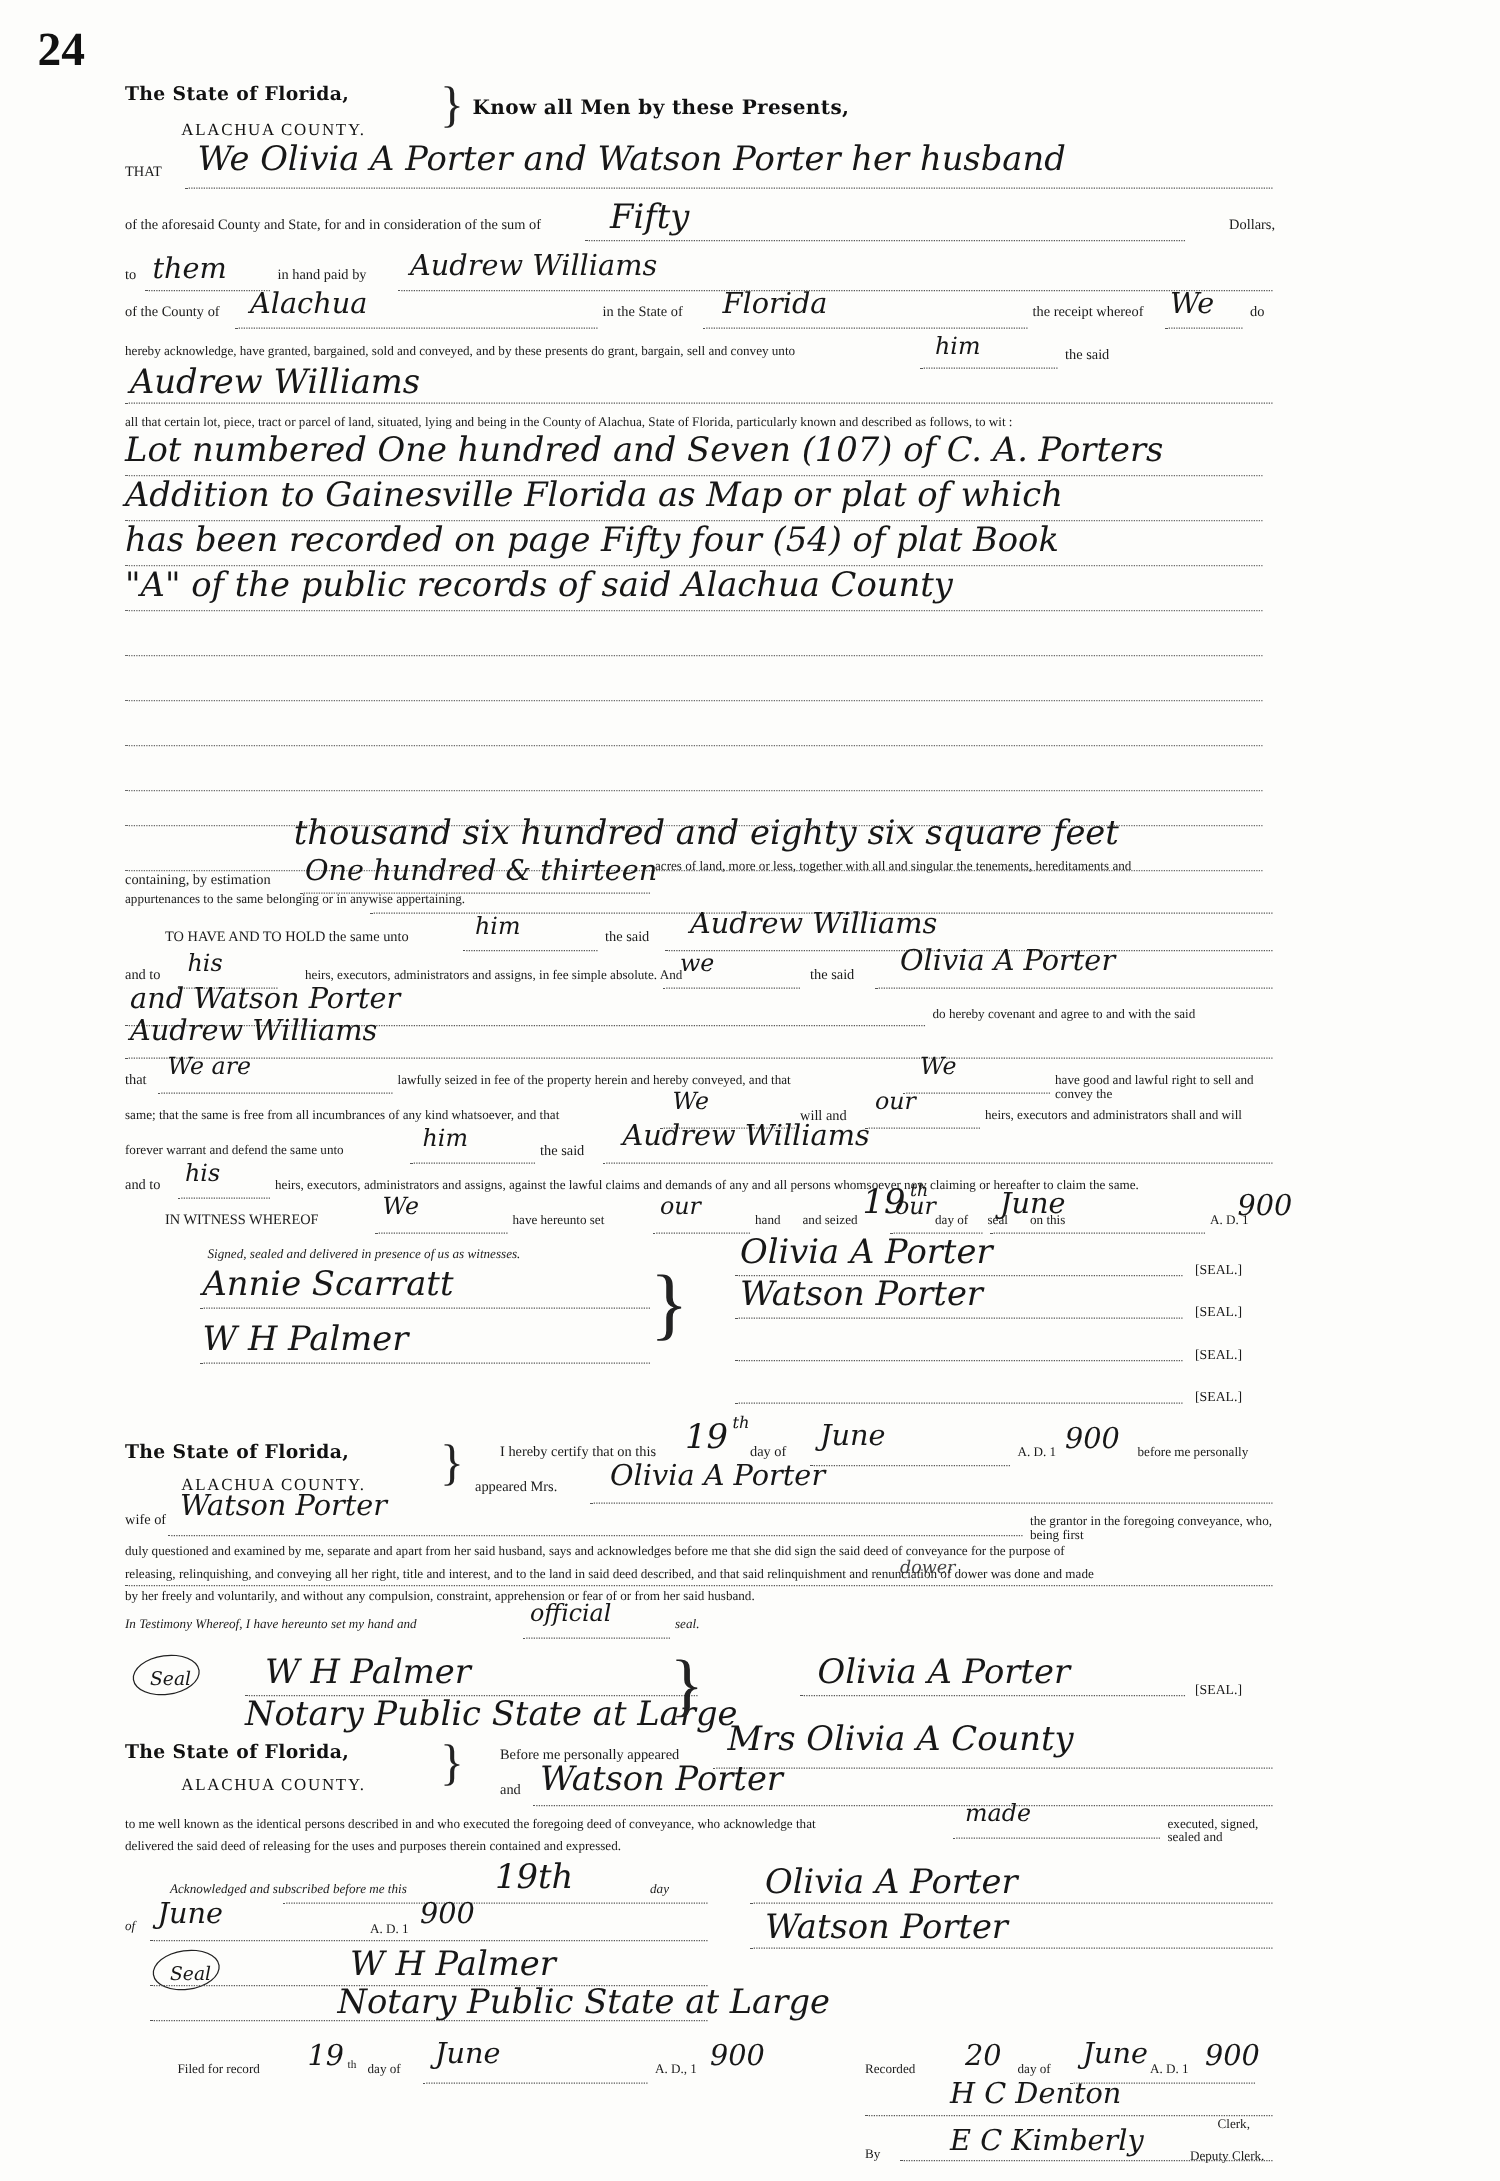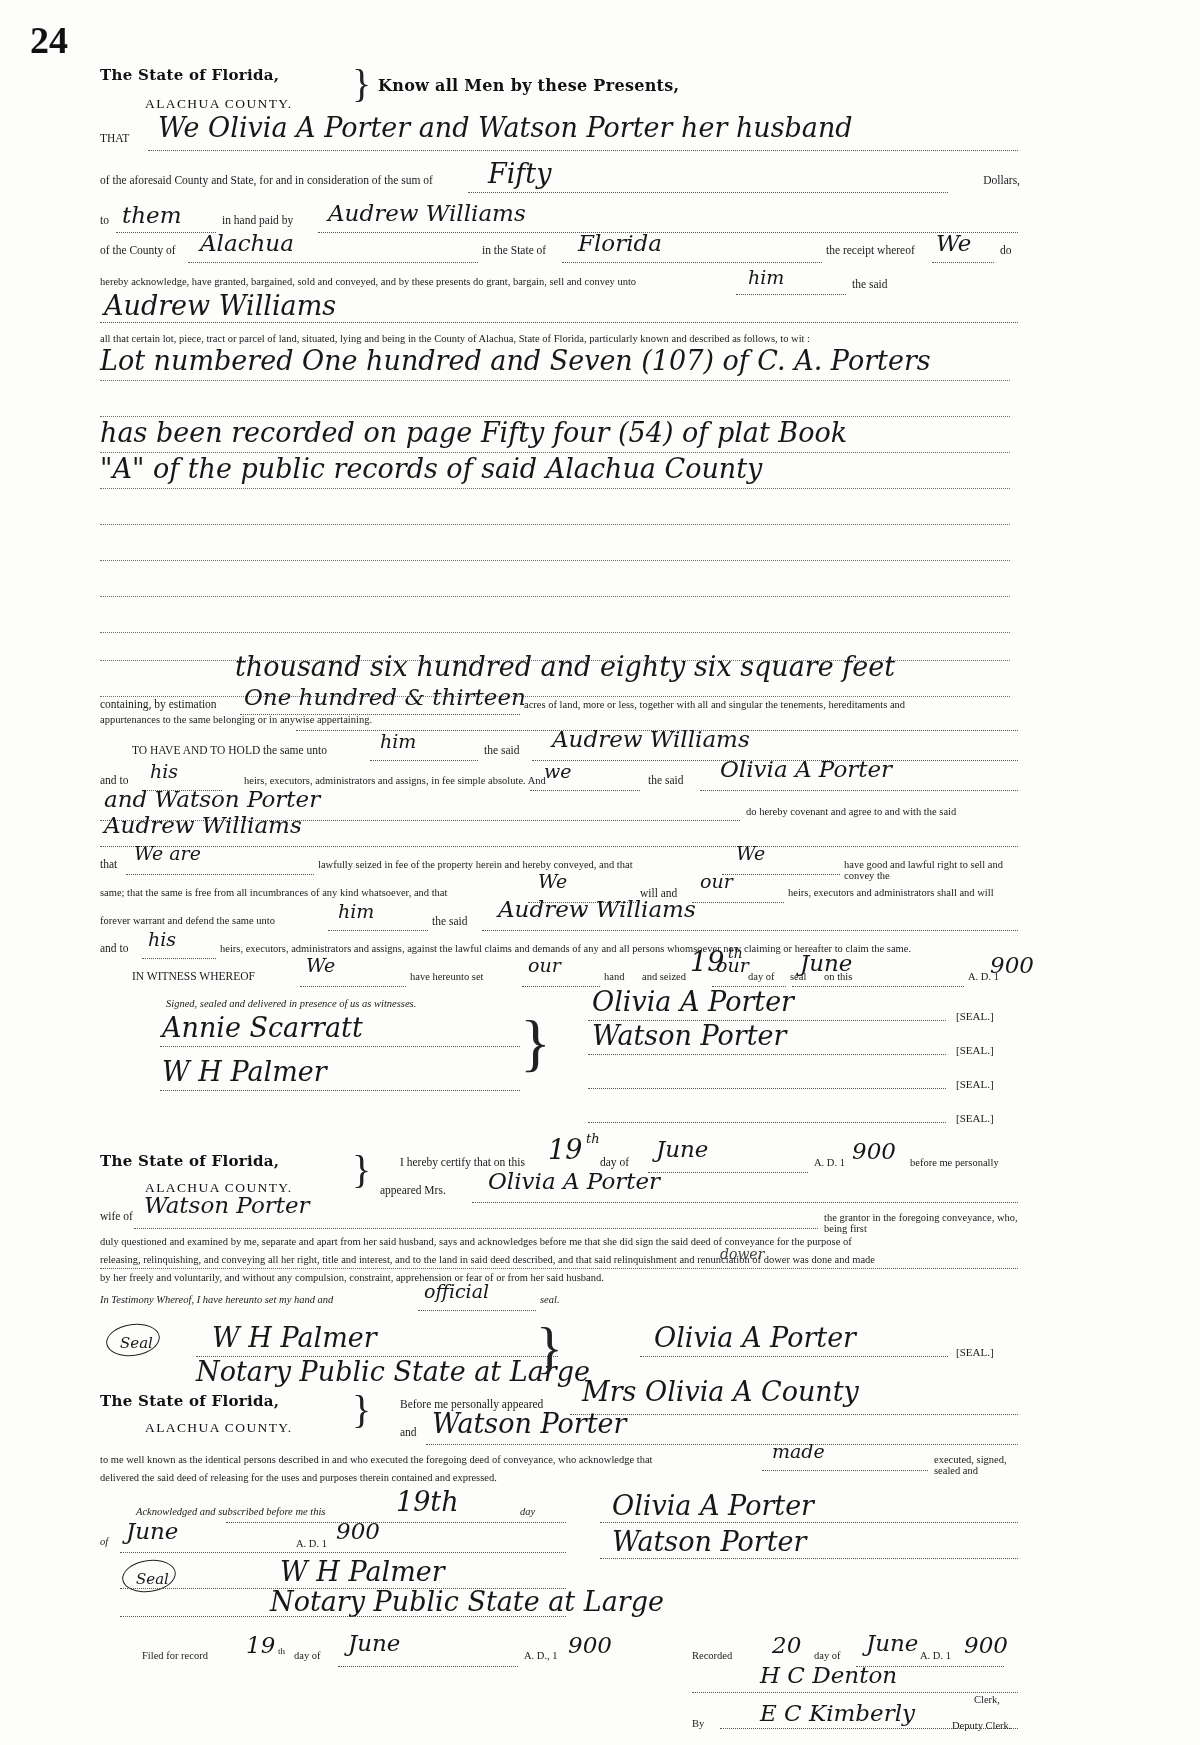--- a/index.html
+++ b/index.html
@@ -90,38 +90,39 @@
   <div style="position:absolute;left:100px;top:352px;width:920px;height:300px;">
     <div class="blankline" style="top:28px;"></div>
     <div class="blankline" style="top:64px;"></div>
     <div class="blankline" style="top:100px;"></div>
     <div class="blankline" style="top:136px;"></div>
     <div class="blankline" style="top:172px;"></div>
     <div class="blankline" style="top:208px;"></div>
     <div class="blankline" style="top:244px;"></div>
     <div class="blankline" style="top:280px;"></div>
     <span class="hand hand-lg" style="position:absolute;left:0;top:-5px;">Lot numbered One hundred and Seven (107) of C. A. Porters</span>
+    <span class="hand hand-lg" style="position:absolute;left:0;top:31px;">Addition to Gainesville Florida as Map or plat of which</span>
     <span class="hand hand-lg" style="position:absolute;left:0;top:67px;">has been recorded on page Fifty four (54) of plat Book</span>
     <span class="hand hand-lg" style="position:absolute;left:0;top:103px;">"A" of the public records of said Alachua County</span>
   </div>
 
   <div style="position:absolute;left:100px;top:660px;width:920px;">
     <div class="blankline" style="top:0px;"></div>
     <div class="blankline" style="top:36px;"></div>
   </div>
 
   <div style="position:absolute;left:100px;top:655px;width:920px;">
     <span class="hand hand-lg" style="position:absolute;left:135px;top:-2px;">thousand six hundred and eighty six square feet</span>
   </div>
 
   <div style="position:absolute;left:100px;top:688px;width:920px;">
     <span class="print" style="position:absolute;left:0;top:10px;">containing, by estimation</span>
     <div class="rule" style="left:140px;top:26px;width:280px;"></div>
     <span class="hand" style="position:absolute;left:144px;top:-2px;">One hundred &amp; thirteen</span>
-    <span class="print-sm" style="position:absolute;left:424px;top:11px;">acres of land, more or less, together with all and singular the tenements, hereditaments and</span>
+    <span class="print-sm" style="position:absolute;left:424px;top:0;">acres of land, more or less, together with all and singular the tenements, hereditaments and</span>
   </div>
   <div style="position:absolute;left:100px;top:714px;width:920px;">
     <span class="print-sm" style="position:absolute;left:0;top:0;">appurtenances to the same belonging or in anywise appertaining.</span>
     <div class="rule" style="left:196px;top:16px;width:722px;"></div>
   </div>
 
   <div style="position:absolute;left:100px;top:734px;width:920px;">
     <span class="print" style="position:absolute;left:32px;top:10px;">TO HAVE AND TO HOLD the same unto</span>
     <div class="rule" style="left:270px;top:26px;width:108px;"></div>
     <span class="hand hand-sm" style="position:absolute;left:280px;top:-2px;">him</span>

